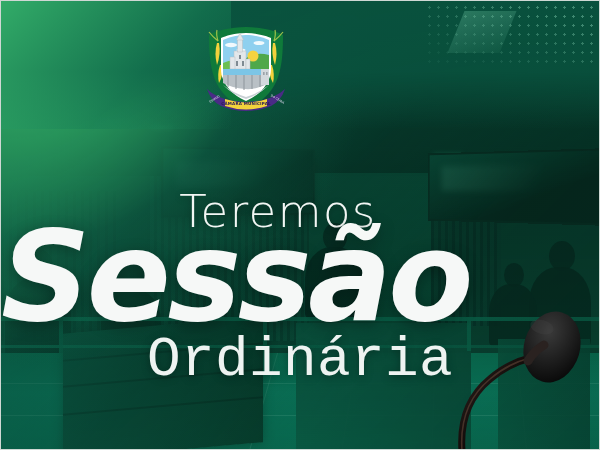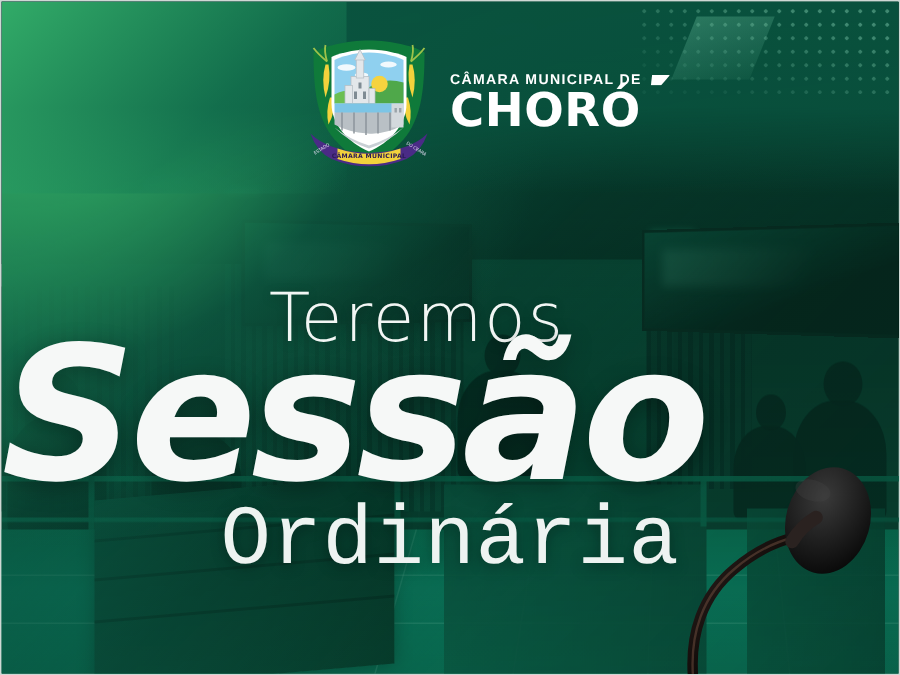--- a/index.html
+++ b/index.html
@@ -243,27 +243,20 @@
         <path d="M22 60 q10 8 23 12 q13 -4 23 -12 L68 60 q-10 10 -23 14 q-13 -4 -23 -14 Z" fill="#c9d0d5"></path>
 
         <path d="M6 64 q12 12 39 13 q27 -1 39 -13 q-4 12 -14 17 q-12 5 -25 5 q-13 0 -25 -5 q-10 -5 -14 -17 z" fill="#4a2b86"></path>
         <path d="M24 74 q21 7 42 0 l0 7 q-21 7 -42 0 z" fill="#f2d23c"></path>
         <text x="45" y="80.2" font-family="DejaVu Sans, sans-serif" font-size="4.1" font-weight="bold" fill="#2a1a55" text-anchor="middle" letter-spacing=".2">CÂMARA MUNICIPAL</text>
         <text x="14" y="75" font-family="DejaVu Sans, sans-serif" font-size="2.9" fill="#e6ddf5" text-anchor="middle" transform="rotate(-32 14 75)">ESTADO</text>
         <text x="76" y="75" font-family="DejaVu Sans, sans-serif" font-size="2.9" fill="#e6ddf5" text-anchor="middle" transform="rotate(32 76 75)">DO CEARÁ</text>
       </svg>
     </div>
 
-    <div class="wordmark">
-      <div class="wm-top">
-        <span class="wm-small">CÂMARA MUNICIPAL DE</span>
-        <span class="wm-flag"></span>
-      </div>
-      <div class="wm-big">CHORÓ</div>
-    </div>
   </div>
 
   <div class="headline">
     <div class="t-teremos">Teremos</div>
     <div class="t-sessao">Sessão</div>
     <div class="t-ordinaria">Ordinária</div>
   </div>
 
   <div class="mic">
     <svg width="145" height="150" viewBox="0 0 145 150" xmlns="http://www.w3.org/2000/svg">

